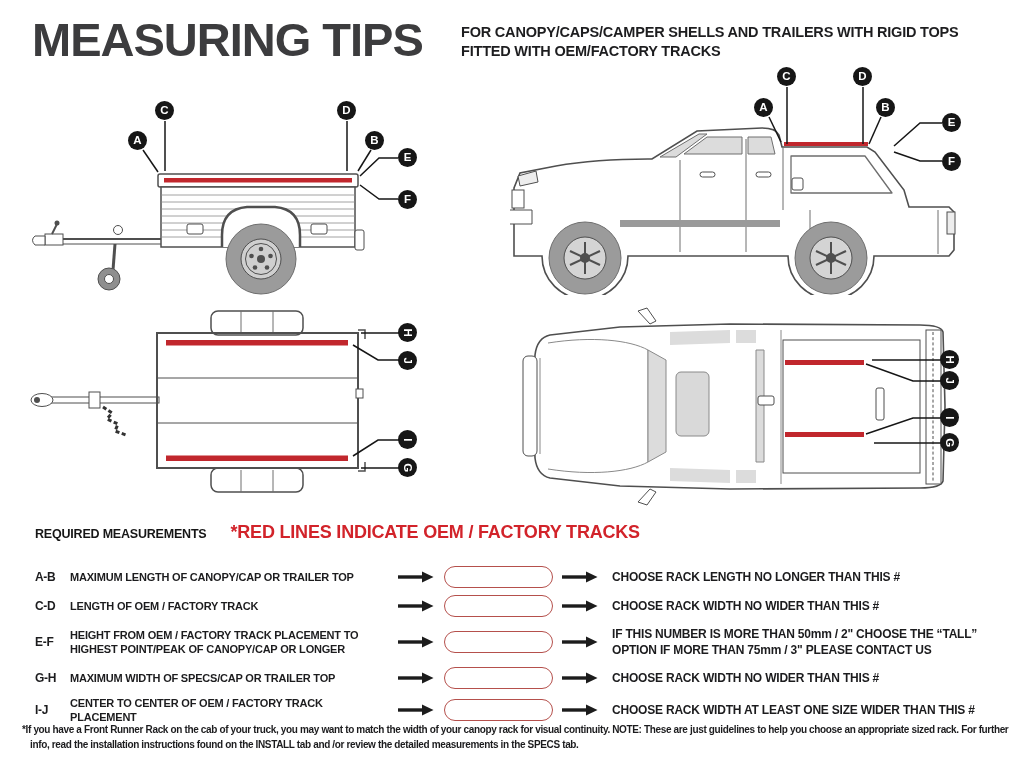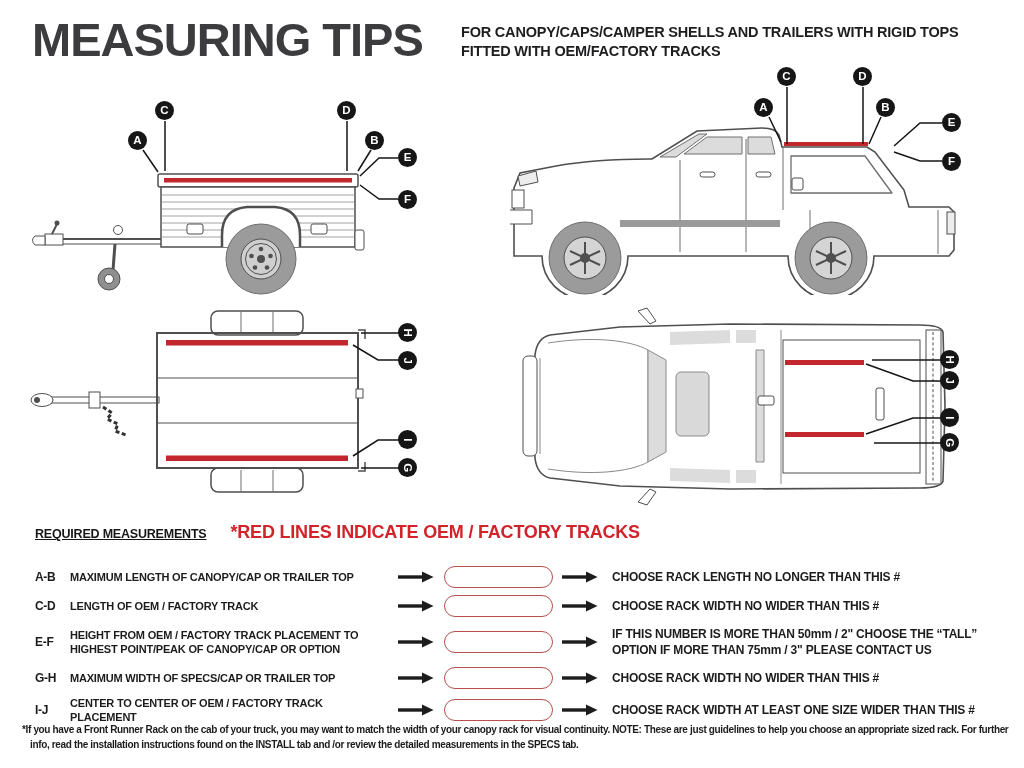--- a/index.html
+++ b/index.html
@@ -12,21 +12,21 @@
             font-weight:700;line-height:1.32;letter-spacing:-0.2px;color:#1d1d1f;}
   
   .diag{position:absolute;}
   .diag svg{display:block;}
   .callout{position:absolute;width:19px;height:19px;border-radius:50%;background:#161616;
            color:#fff;display:flex;align-items:center;justify-content:center;
            font-size:11.5px;font-weight:700;line-height:1;}
   .callout.rot span{transform:rotate(90deg);display:block;}
   
   #meas-head{position:absolute;left:35px;top:522px;display:flex;gap:24px;align-items:baseline;}
-  #meas-head .h1{font-size:12.5px;font-weight:700;letter-spacing:-0.2px;color:#161616;text-decoration:underline;}
+  #meas-head .h1{font-size:12.5px;font-weight:700;letter-spacing:-0.2px;color:#161616;}
   #meas-head .h2{font-size:18px;font-weight:700;letter-spacing:-0.2px;color:#d2232a;}
   #mtable{position:absolute;left:35px;top:552px;width:980px;margin-top:14px;}
   .mrow{display:grid;grid-template-columns:35px 322px 48px 116px 48px auto;
         align-items:center;margin-bottom:7px;min-height:22px;}
   .mrow .rng{font-size:12px;font-weight:700;letter-spacing:-0.3px;}
   .mrow .desc{font-size:11px;font-weight:700;letter-spacing:-0.2px;line-height:1.3;padding-right:6px;}
   .mrow .res{font-size:12px;font-weight:700;letter-spacing:-0.2px;line-height:1.35;max-width:420px;padding-left:8px;}
   .oval{width:107px;height:20px;border:1.4px solid #b5504c;border-radius:11px;margin:0 auto;background:#fff;}
   .arr{display:block;margin:0 auto;}
   .tall{min-height:36px;}
@@ -332,21 +332,21 @@
       <div class="oval"></div>
       <svg class="arr" width="36" height="12" viewBox="0 0 36 12">
           <line x1="0" y1="6" x2="25" y2="6" stroke="#1c1c1c" stroke-width="3.4"></line>
           <polygon points="24,0.5 35.5,6 24,11.5" fill="#1c1c1c"></polygon>
         </svg>
       <div class="res">CHOOSE RACK WIDTH NO WIDER THAN THIS #</div>
     </div>
 
     <div class="mrow tall">
       <div class="rng">E-F</div>
-      <div class="desc">HEIGHT FROM OEM / FACTORY TRACK PLACEMENT TO HIGHEST POINT/PEAK OF CANOPY/CAP OR OPTION</div>
+      <div class="desc">HEIGHT FROM OEM / FACTORY TRACK PLACEMENT TO HIGHEST POINT/PEAK OF CANOPY/CAP OR LONGER</div>
       <svg class="arr" width="36" height="12" viewBox="0 0 36 12">
           <line x1="0" y1="6" x2="25" y2="6" stroke="#1c1c1c" stroke-width="3.4"></line>
           <polygon points="24,0.5 35.5,6 24,11.5" fill="#1c1c1c"></polygon>
         </svg>
       <div class="oval"></div>
       <svg class="arr" width="36" height="12" viewBox="0 0 36 12">
           <line x1="0" y1="6" x2="25" y2="6" stroke="#1c1c1c" stroke-width="3.4"></line>
           <polygon points="24,0.5 35.5,6 24,11.5" fill="#1c1c1c"></polygon>
         </svg>
       <div class="res">IF THIS NUMBER IS MORE THAN 50mm / 2" CHOOSE THE “TALL” OPTION IF MORE THAN 75mm / 3" PLEASE CONTACT US</div>

